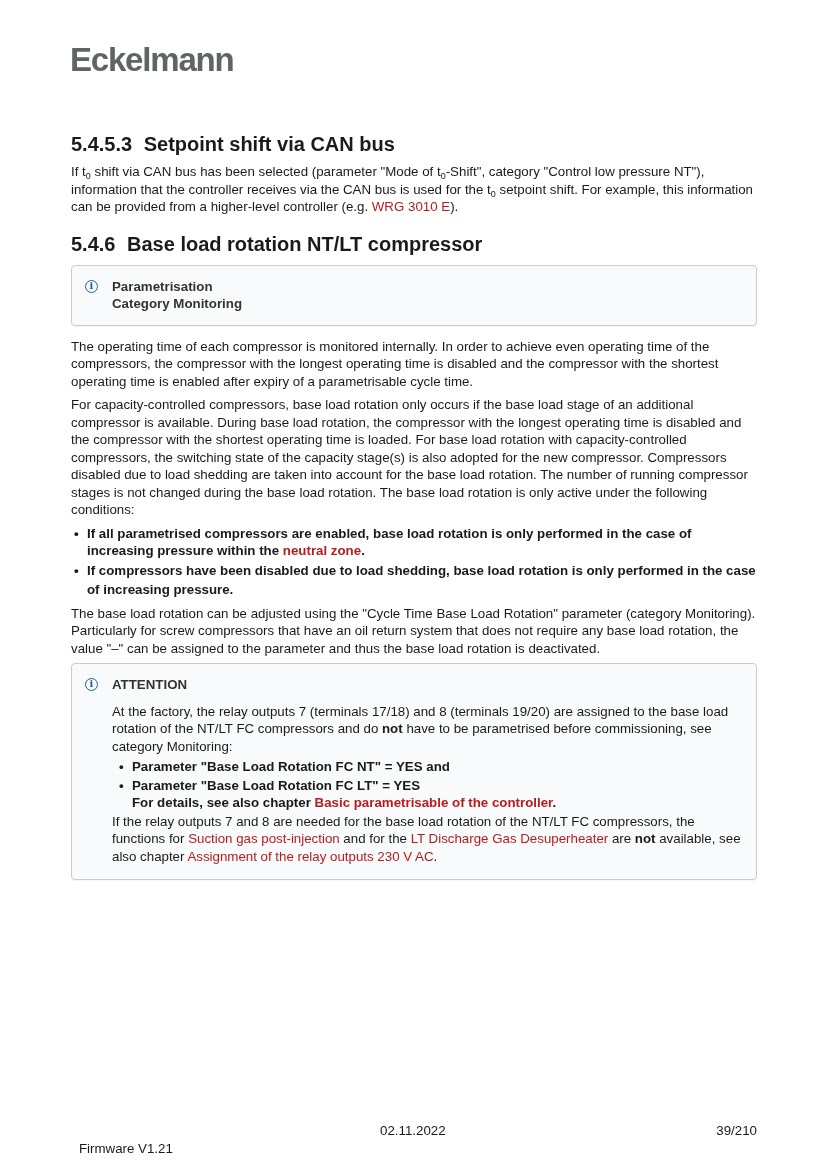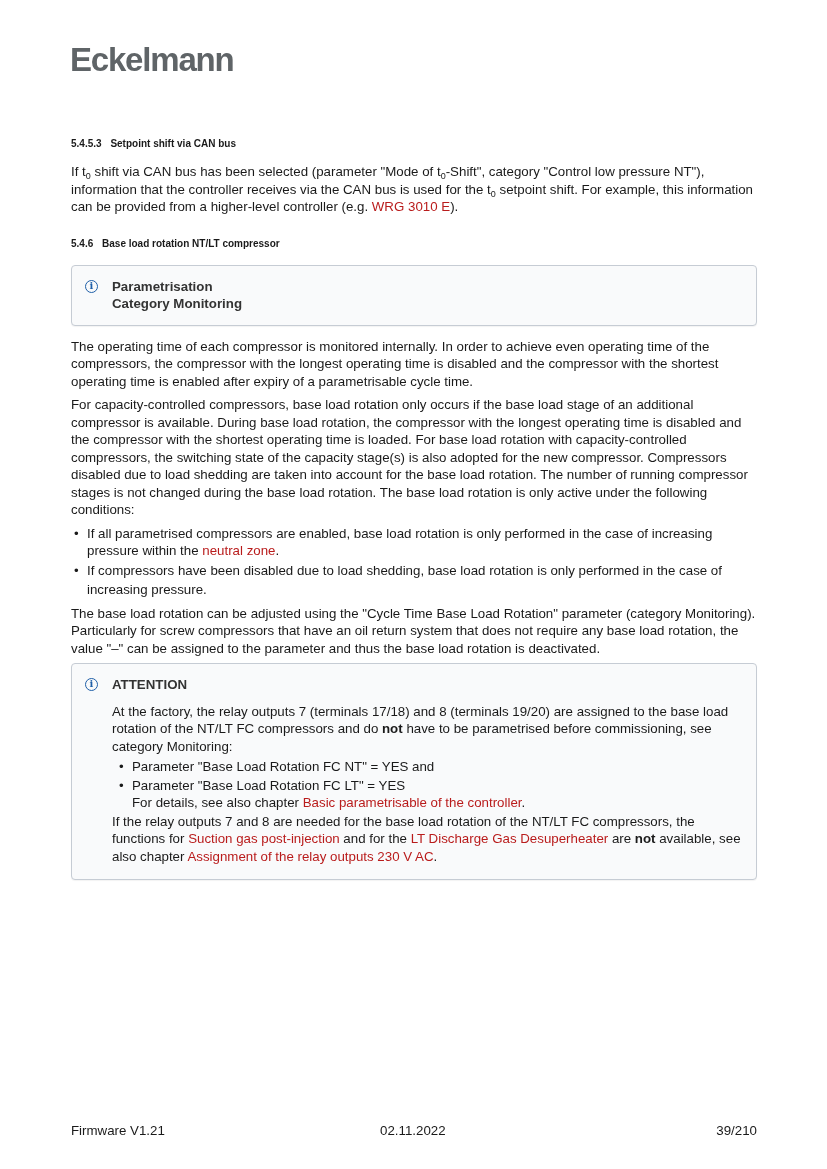--- a/index.html
+++ b/index.html
@@ -1,26 +1,26 @@
 <!DOCTYPE html>
 <html><head>
 <meta charset="utf-8">
 <style>
   html, body { margin:0; padding:0; background:#ffffff; }
   body { width:827px; height:1169px; position:relative; font-family:"Liberation Sans", sans-serif; color:#1a1a1a; font-size:13.3px; line-height:17.5px; overflow:hidden; }
   .logo { position:absolute; left:70px; top:42px; font-family:"Liberation Sans", sans-serif; font-weight:bold; font-size:33px; color:#5f6467; letter-spacing:-1.2px; line-height:36px;text-align:center; }
   .content { position:absolute; left:71px; top:135px; width:686px; }
-  h3 { font-size:10px; font-weight:bold; margin:0 0 10px 0; line-height:18px; }
+  h3 { font-size:20px; font-weight:bold; margin:0 0 10px 0; line-height:18px; }
   h3 .num { margin-right:6px; }
   p { margin:0 0 6px 0; }
   a.link { color:#b91c1c; text-decoration:none; }
   .box { border:1px solid #c6ccd4; border-radius:4px; background:#f9fafb; box-shadow:0 1px 1px rgba(0,0,0,0.05); padding:12px 14px 12px 40px; position:relative; }
   .info-icon { position:absolute; left:13px; top:14px; width:13px; height:13px; border:1.6px solid #1f5fa8; border-radius:50%; box-sizing:border-box; color:#1f5fa8; font-size:10px; line-height:10px; text-align:center; font-weight:bold; font-family:"DejaVu Serif", serif; }
   .box .line { font-weight:bold; color:#333; }
-  ul { margin:0 0 6px 0; padding:0 0 0 16px; list-style:none; }
+  ul { margin:0 0 6px 0; padding:0 0 0 16px; list-style:none;font-weight:bold; }
   ul li { position:relative; padding-left:0; margin-bottom:1px; }
   ul li::before { content:"•"; position:absolute; left:-13px; top:0; }
   .footer { position:absolute; top:1122px; left:71px; width:686px; font-size:13.3px; }
   .footer span { position:absolute; top:0; }
   .sub { font-size:9px; vertical-align:-3px; line-height:0; }
 </style>
 </head>
 <body>
 
 <div class="logo">Eckelmann</div>
@@ -66,16 +66,16 @@
       <li>Parameter "Base Load Rotation FC NT" = YES and</li>
       <li><span>Parameter "Base Load Rotation FC LT" = YES</span><br><span>For details, see also chapter </span><a class="link" href="#">Basic parametrisable of the controller</a><span>.</span></li>
     </ul>
     <div>
       <span>If the relay outputs 7 and 8 are needed for the base load rotation of the NT/LT FC compressors, the functions for </span><a class="link" href="#">Suction gas post-injection</a><span> and for the </span><a class="link" href="#">LT Discharge Gas Desuperheater</a><span> are </span><b>not</b><span> available, see also chapter </span><a class="link" href="#">Assignment of the relay outputs 230 V AC</a><span>.</span>
     </div>
   </div>
 </div>
 
 <div class="footer">
-  <span style="left:0;">Firmware V1.21</span>
+  <span style="left:8px;margin-top:18px;">Firmware V1.21</span>
   <span style="left:309px;">02.11.2022</span>
   <span style="right:0;">39/210</span>
 </div>
 
 </body></html>

